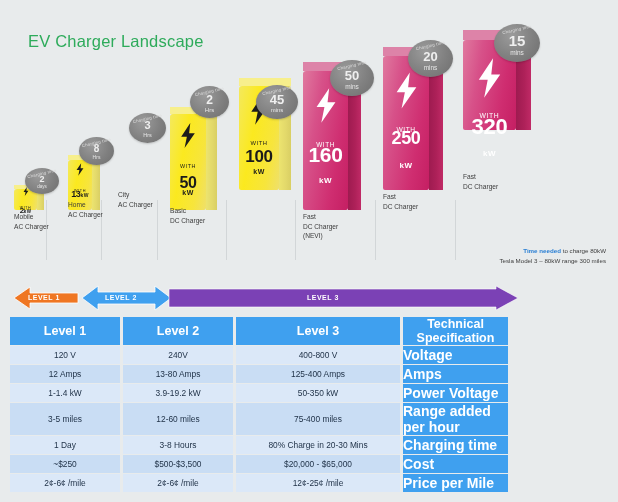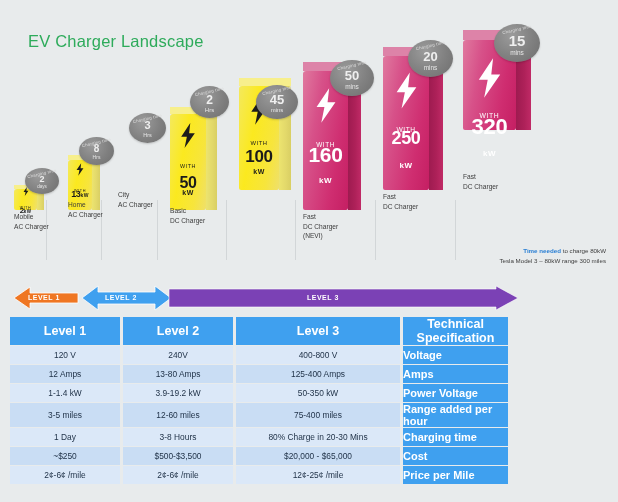--- a/index.html
+++ b/index.html
@@ -111,21 +111,21 @@
     background:#3fa0ef;color:#fff;font-weight:bold;font-size:12.5px;
     text-align:center;height:24px;
   }
   .hgap{background:transparent;width:3px;}
   .cell{
     text-align:center;font-size:8.4px;color:#1d2f45;
   }
   .r-a{background:#dbe8f8;}
   .r-b{background:#c9ddf4;}
   .spec-cell{
-    background:#3fa0ef;color:#fff;font-weight:bold;font-size:11px;
+    background:#3fa0ef;color:#fff;font-weight:bold;font-size:14px;
     text-align:left;padding-left:7px;
   }
 </style>
 </head>
 <body>
 
 <div id="stage">
 
   <div class="title">EV Charger Landscape</div>
 

